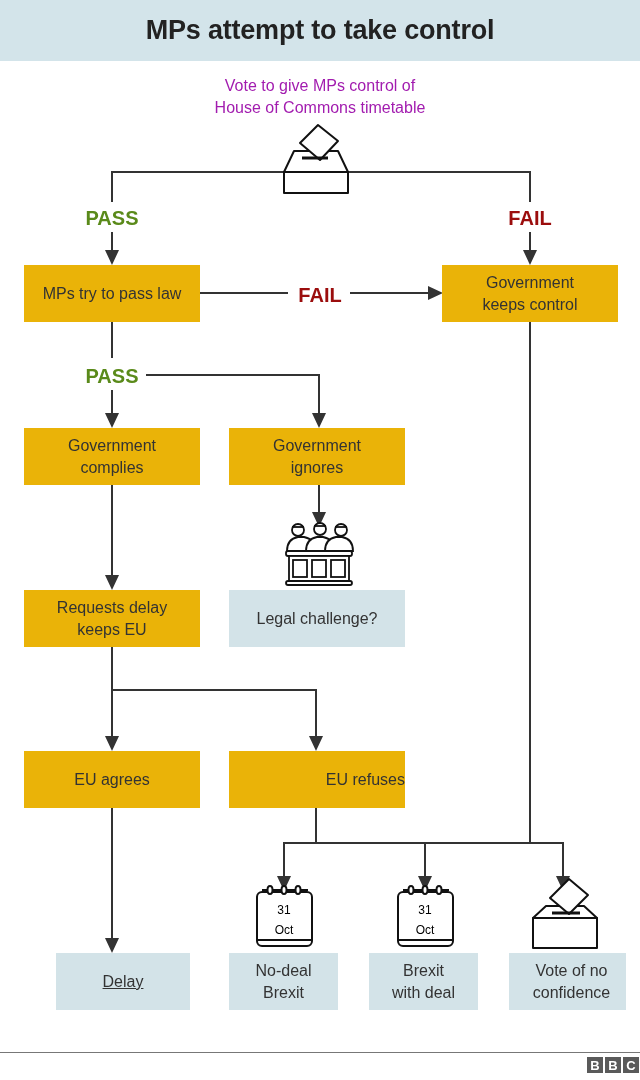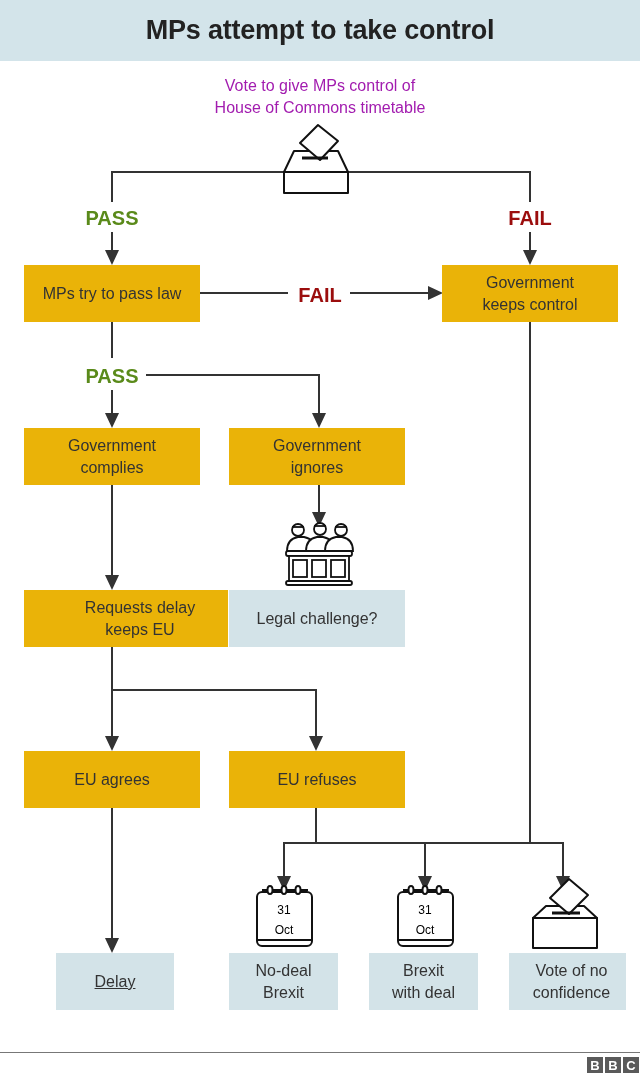--- a/index.html
+++ b/index.html
@@ -172,37 +172,37 @@
       <div>Government</div>
       <div>complies</div>
     </div>
 </div>
 <div class="box grey" style="left:229px; top:428px; width:176px; height:57px;">
   <div>
       <div>Government</div>
       <div>ignores</div>
     </div>
 </div>
-<div class="box grey" style="left:24px; top:590px; width:176px; height:57px;padding-left:28px;">
+<div class="box grey" style="left:24px; top:590px; width:176px; height:57px;">
   <div>
       <div>Requests delay</div>
       <div>keeps EU</div>
     </div>
 </div>
 <div class="box blue" style="left:229px; top:590px; width:176px; height:57px;">
   <div>Legal challenge?</div>
 </div>
 <div class="box grey" style="left:24px; top:751px; width:176px; height:57px;">
   <div>EU agrees</div>
 </div>
-<div class="box grey" style="left:229px; top:751px; width:176px; height:57px;">
+<div class="box grey" style="left:229px; top:751px; width:176px; height:57px;justify-content:flex-end;">
   <div>EU refuses</div>
 </div>
 
-<div class="box blue" style="left:56px; top:953px; width:118px; height:57px;text-decoration:underline;">
+<div class="box blue" style="left:56px; top:953px; width:134px; height:57px;text-decoration:underline;">
   <div>Delay</div>
 </div>
 <div class="box blue" style="left:229px; top:953px; width:109px; height:57px;">
   <div>
       <div>No-deal</div>
       <div>Brexit</div>
     </div>
 </div>
 <div class="box blue" style="left:369px; top:953px; width:109px; height:57px;">
   <div>

